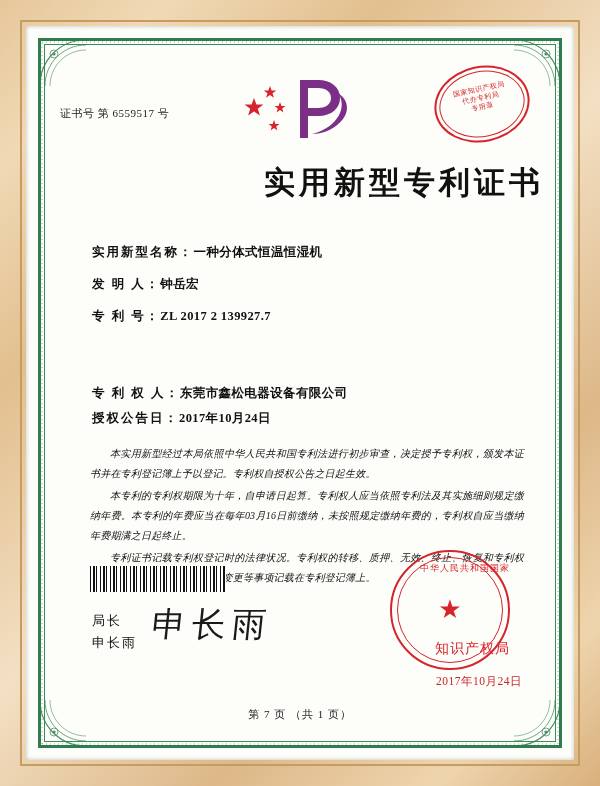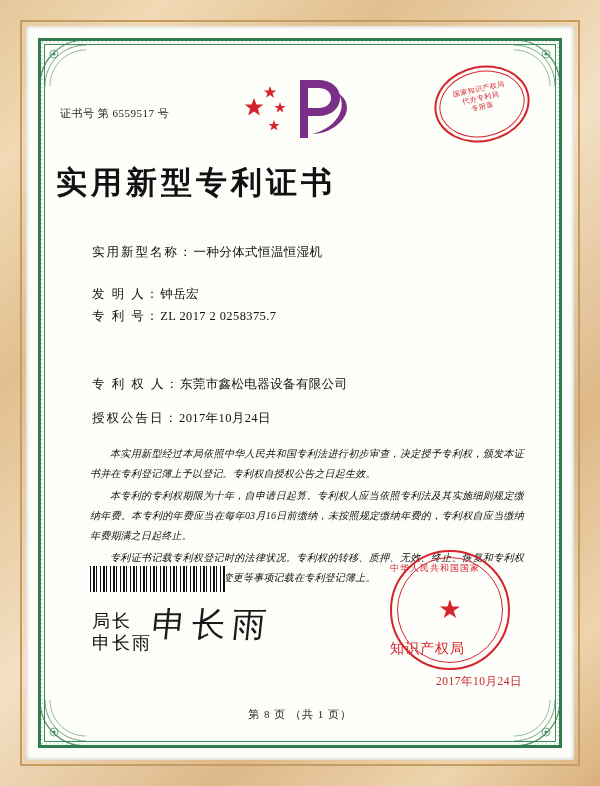--- a/index.html
+++ b/index.html
@@ -144,45 +144,46 @@
     position: absolute;
     left: 50%; top: 18px;
     transform: translateX(-50%);
     width: 120px; height: 74px;
   }
 
   
   #title {
     position: absolute;
     left: 0; right: 0; top: 108px;
-    text-align: left;
+    text-align: right;
     font-size: 31px;
     font-weight: bold;
     letter-spacing: 4px;
     color: #111;
     font-family: "Liberation Serif", serif;
   }
 
   
   .field {
     position: absolute;
     left: 36px;
     font-size: 12.5px;
     color: #111;
     letter-spacing: .6px;
     white-space: nowrap;
+    font-weight: bold;
   }
   .field .lbl { letter-spacing: 2px; }
   .field .val { letter-spacing: .4px; }
 
   #f1 { top: 190px; }
-  #f2 { top: 232px; }
+  #f2 { top: 222px; }
   #f3 { top: 254px; }
   #f4 { top: 288px; }
-  #f5 { top: 322px; text-align: right; }
+  #f5 { top: 331px; text-align: right; }
   #f6 { top: 356px; }
 
   
   #body-text {
     position: absolute;
     left: 34px;
     right: 20px;
     top: 390px;
     font-size: 10px;
     line-height: 20px;
@@ -201,21 +202,21 @@
     background-image: repeating-linear-gradient(90deg,
       #111 0px, #111 1px, #fff 1px, #fff 3px,
       #111 3px, #111 5px, #fff 5px, #fff 6px,
       #111 6px, #111 7px, #fff 7px, #fff 10px);
   }
 
   
   #sig-label {
     position: absolute;
     left: 36px; top: 556px;
-    font-size: 18px;
+    font-size: 13px;
     letter-spacing: 2px;
     color: #111;
     line-height: 22px;
   }
   #sig-hand {
     position: absolute;
     left: 96px; top: 548px;
     font-size: 34px;
     color: #1a1a1a;
     font-family: "Liberation Serif", serif;
@@ -243,21 +244,21 @@
     position:absolute;
     left: 50%; top: 50%;
     transform: translate(-50%,-50%);
     color: #d5242b;
     font-size: 26px;
     line-height: 26px;
   }
   #nat-seal .arc-top, #nat-seal .arc-bottom {
     position: absolute;
     left: 0; right: 0;
-    text-align: left;
+    text-align: right;
     color: #d5242b;
     font-size: 9px;
     letter-spacing: 1px;
     font-family: "Liberation Sans", sans-serif;
   }
   #nat-seal .arc-top { top: 12px; }
   #nat-seal .arc-bottom { bottom: 12px; font-size: 14px; }
 
   #seal-date {
     position: absolute;
@@ -355,21 +356,21 @@
 
       <div id="title">实用新型专利证书</div>
 
       <div class="field" id="f1">
         <span class="lbl">实用新型名称：</span><span class="val">一种分体式恒温恒湿机</span>
       </div>
       <div class="field" id="f2">
         <span class="lbl">发 明 人：</span><span class="val">钟岳宏</span>
       </div>
       <div class="field" id="f3">
-        <span class="lbl">专 利 号：</span><span class="val">ZL 2017 2 0258375.7</span>
+        <span class="lbl">专 利 号：</span><span class="val">ZL 2017 2 139927.7</span>
       </div>
       <div class="field" id="f5">
         <span class="lbl">专 利 权 人：</span><span class="val">东莞市鑫松电器设备有限公司</span>
       </div>
       <div class="field" id="f6">
         <span class="lbl">授权公告日：</span><span class="val">2017年10月24日</span>
       </div>
 
       <div id="body-text">
         <p>本实用新型经过本局依照中华人民共和国专利法进行初步审查，决定授予专利权，颁发本证书并在专利登记簿上予以登记。专利权自授权公告之日起生效。</p>
@@ -387,16 +388,16 @@
 
       <div id="nat-seal">
         <div class="ring"></div>
         <div class="ring2"></div>
         <div class="arc-top">中华人民共和国国家</div>
         <div class="star">★</div>
         <div class="arc-bottom">知识产权局</div>
       </div>
       <div id="seal-date">2017年10月24日</div>
 
-      <div id="page-no">第 8 页 （共 1 页）</div>
+      <div id="page-no">第 7 页 （共 1 页）</div>
     </div>
   </div>
 </div>
 
 </body></html>

